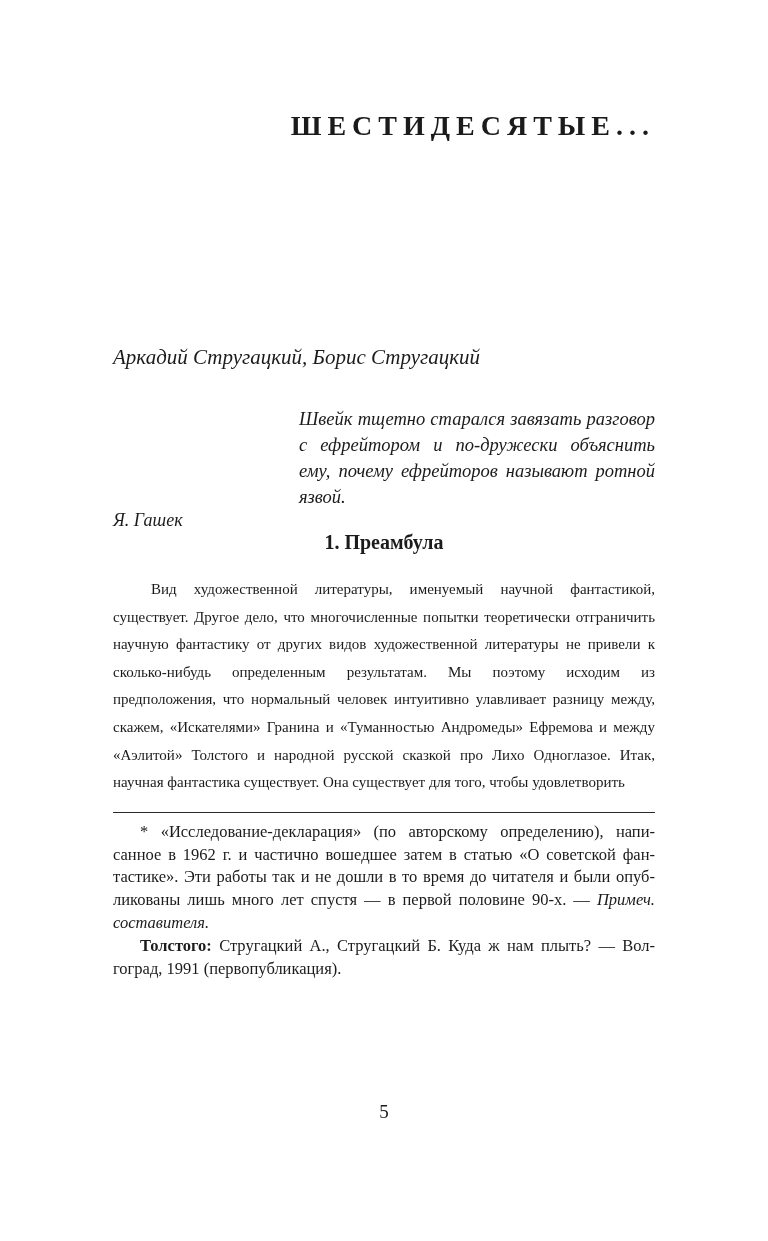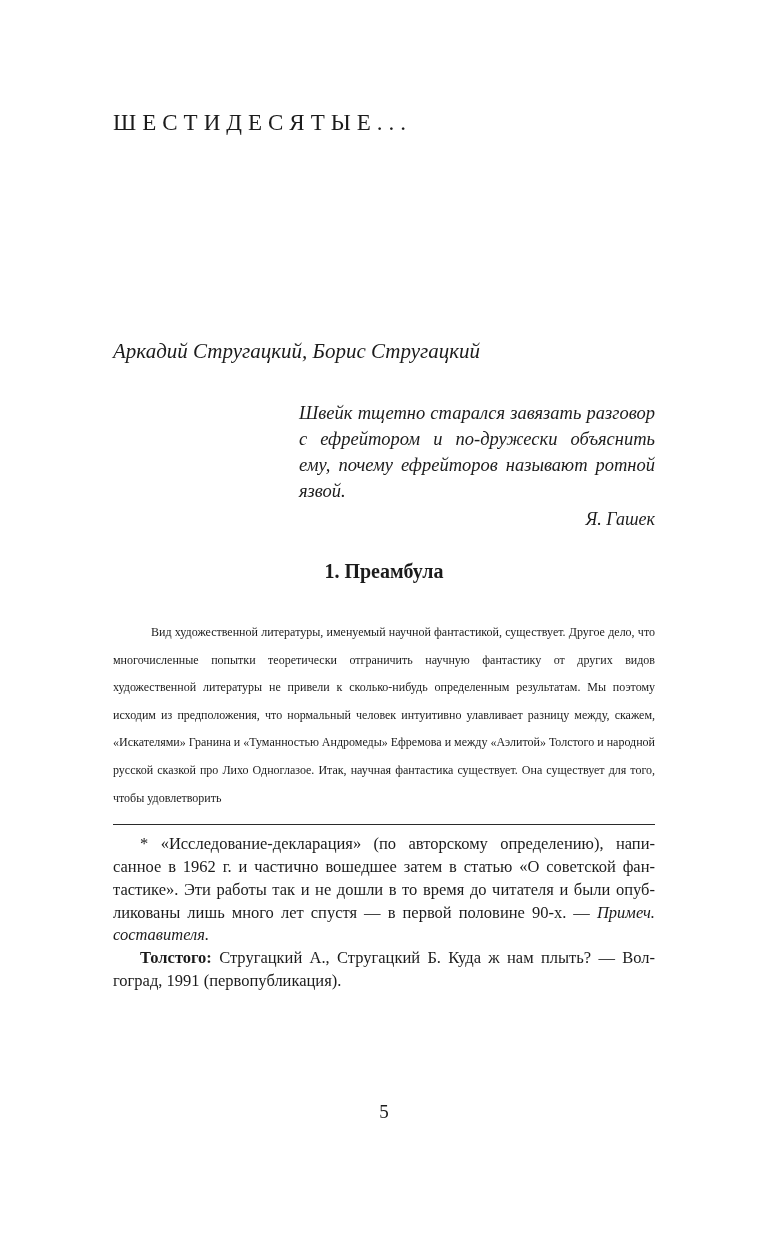--- a/index.html
+++ b/index.html
@@ -15,23 +15,23 @@
     background: #ffffff;
     color: #1b1b1b;
     font-family: "Liberation Serif", "DejaVu Serif", serif;
     overflow: hidden;
   }
   .content {
     padding: 110px 113px 0 113px; 
   }
   .running-title {
     margin: 0;
-    text-align: left;
-    font-size: 23px;
-    font-weight: normal;
+    text-align: right;
+    font-size: 28px;
+    font-weight: bold;
     letter-spacing: 6px;
     white-space: nowrap;
   }
   .authors {
     margin-top: 203px;
     font-style: italic;
     font-size: 21px;
   }
   .article-title {
     margin-top: 9px;
@@ -43,34 +43,31 @@
   .epigraph {
     margin-top: 36px;
     margin-left: auto;
     width: 356px;
     font-style: italic;
     font-size: 18.5px;
     line-height: 26px;
     text-align: justify;
   }
   .epigraph-attribution {
-    margin-top: 5px;
-    text-align: right;
     font-style: italic;
     font-size: 18px;
   }
   .section-heading {
-    margin-top: 30px;
     text-align: center;
     font-weight: bold;
     font-size: 20px;
   }
   .body-text {
-    margin-top: 36px;
-    font-size: 12px;
+    margin-top: 22px;
+    font-size: 15px;
     line-height: 27.6px;
     text-align: justify;
     text-indent: 38px;
     hyphens: manual;
   }
   .footnote-rule {
     margin-top: 5px;
     border: none;
     border-top: 1.5px solid #2a2a2a;
     width: 100%;

